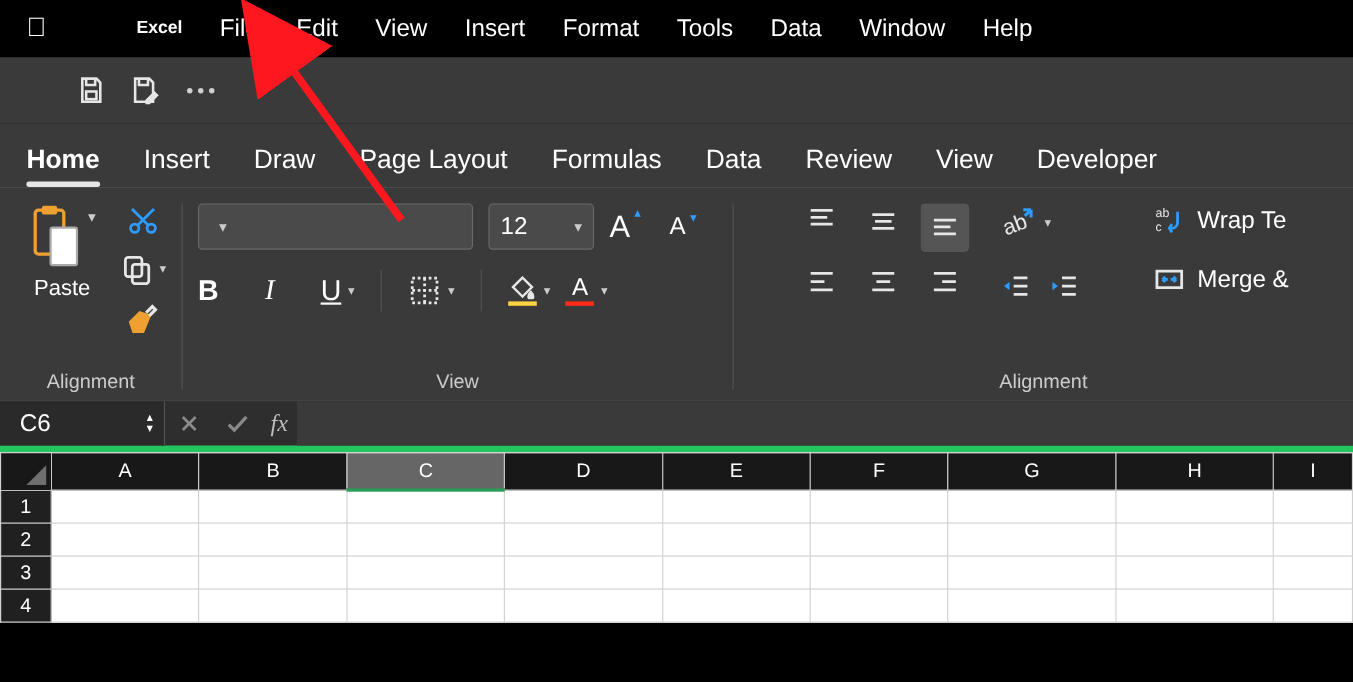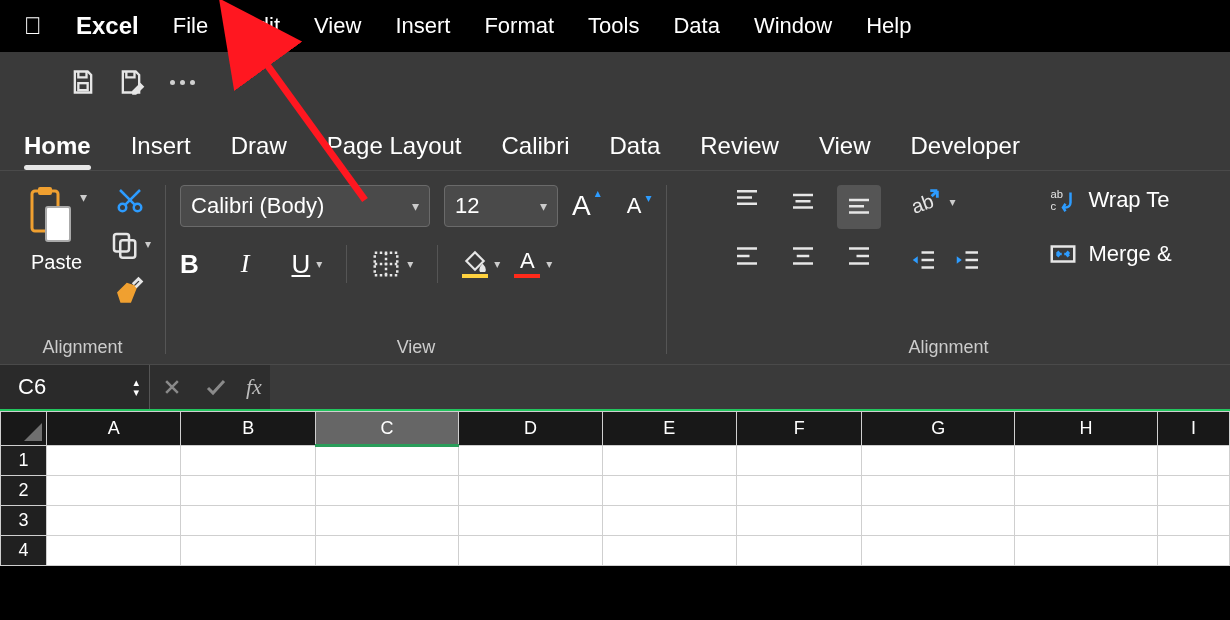--- a/index.html
+++ b/index.html
@@ -35,21 +35,21 @@
   .mac-menubar {
     display: flex;
     align-items: center;
     height: 52px;
     padding: 0 24px;
     gap: 34px;
     background: var(--bg-black);
     font-size: 22px;
   }
   .mac-menubar .apple { font-size: 24px; }
-  .mac-menubar .app-name { font-weight: 700; font-size: 24px; }
+  .mac-menubar .app-name { font-weight: 700; font-size: 16px; margin-left: 48px; }
   .mac-menubar .menu-item { cursor: default; }
   
   .qat {
     display: flex;
     align-items: center;
     height: 60px;
     padding: 0 32px;
     gap: 18px;
     background: var(--bg-ribbon);
     font-size: 20px;
@@ -132,21 +132,21 @@
   .align-grid { display:grid; grid-template-columns: repeat(3, 44px); grid-auto-rows:44px; gap:12px 12px;}
   .align-grid .sel { background:#555; border-radius:4px; }
   .align-grid svg { margin:auto; }
   .wrapcol { display:flex; flex-direction:column; gap:24px; margin-left:20px;}
   .wraprow { display:flex; align-items:center; gap:10px; font-size:22px; white-space:nowrap;}
 
   
   .formula-bar {
     display:flex; align-items:center;
     height:46px; background:var(--bg-ribbon-darker);
-    border-bottom:2px solid #22c55e;
+    border-bottom:6px solid #22c55e;
   }
   .namebox {
     width:150px; height:100%; background:var(--bg-namebox);
     display:flex; align-items:center; justify-content:space-between;
     padding:0 10px 0 18px; font-size:22px; border-right:1px solid #555;
   }
   .namebox .spin { display:flex; flex-direction:column; line-height:10px; color:var(--fg); font-size:11px;}
   .fb-btn { width:44px; display:flex; align-items:center; justify-content:center; height:100%; color:#9a9a9a;}
   .fx { font-style:italic; font-family: Georgia, serif; font-size:22px; color:#bcbcbc; padding:0 8px;}
   .fb-input { flex:1; height:100%; background:#3a3a3a; border:none; }
@@ -224,21 +224,21 @@
       <span></span>
       <span></span>
   </div>
 </div>
 
 <div class="ribbon-tabs">
   <span class="tab active">Home</span>
   <span class="tab">Insert</span>
   <span class="tab">Draw</span>
   <span class="tab">Page Layout</span>
-  <span class="tab">Calibri</span>
+  <span class="tab">Formulas</span>
   <span class="tab">Data</span>
   <span class="tab">Review</span>
   <span class="tab">View</span>
   <span class="tab">Developer</span>
 </div>
 
 <div class="ribbon-body">
 
   <div class="group">
     <div class="group-content">
@@ -279,24 +279,23 @@
     </div>
     <div class="group-label">Alignment</div>
   </div>
 
   <div class="vdiv"></div>
 
   <div class="group" style="min-width:500px">
     <div class="group-content" style="flex-direction:column; gap:18px; width:100%;">
       <div class="rowh">
         <div class="dd" style="width:250px">
-          <span>Calibri (Body)</span>
-          <span class="caret">▾</span>
-        </div>
-        <div class="dd" style="width:114px">
+          <span class="caret">▾</span>
+        </div>
+        <div class="dd" style="width:96px">
           <span>12</span>
           <span class="caret">▾</span>
         </div>
         <span style="position:relative; font-size:28px;">A<span style="position:absolute; top:-4px; right:-10px; font-size:12px; color:#2d9cff;">▴</span></span>
         <span style="width:8px"></span>
         <span style="position:relative; font-size:22px;">A<span style="position:absolute; top:-2px; right:-10px; font-size:12px; color:#2d9cff;">▾</span></span>
       </div>
       <div class="rowh" style="font-size:26px;">
         <span style="font-weight:700">B</span>
         <span style="width:14px"></span>

